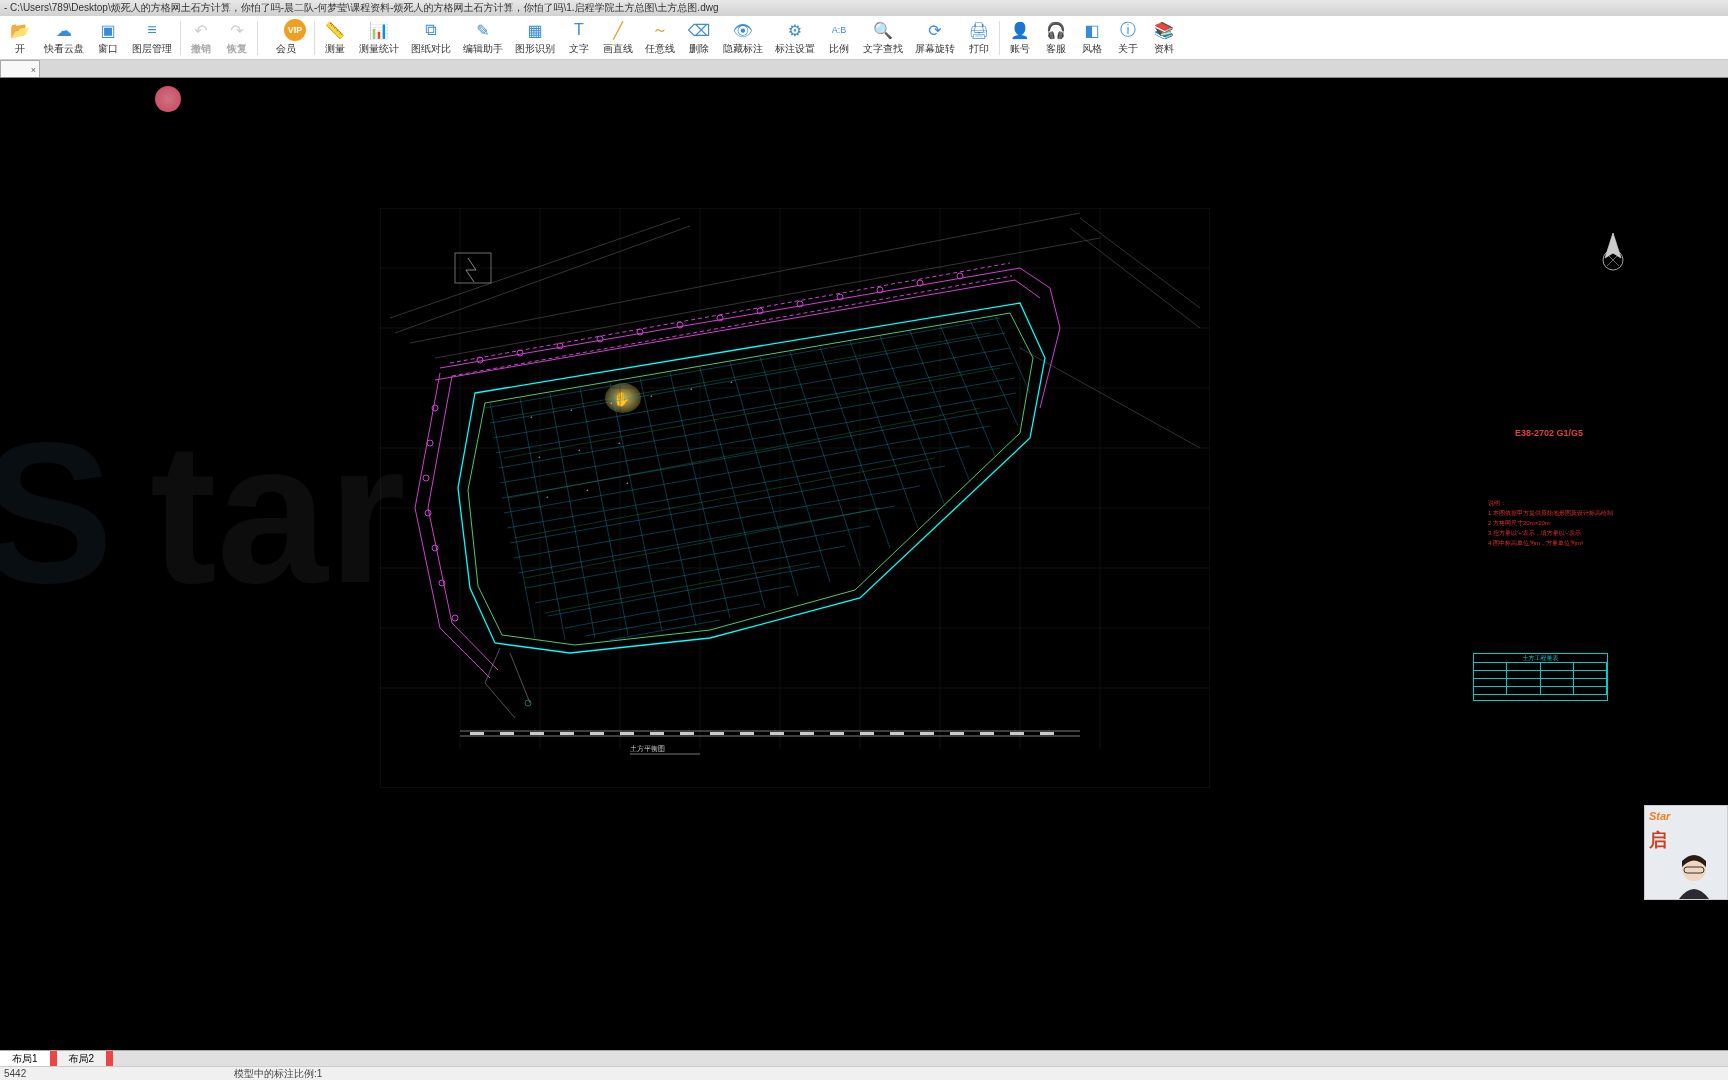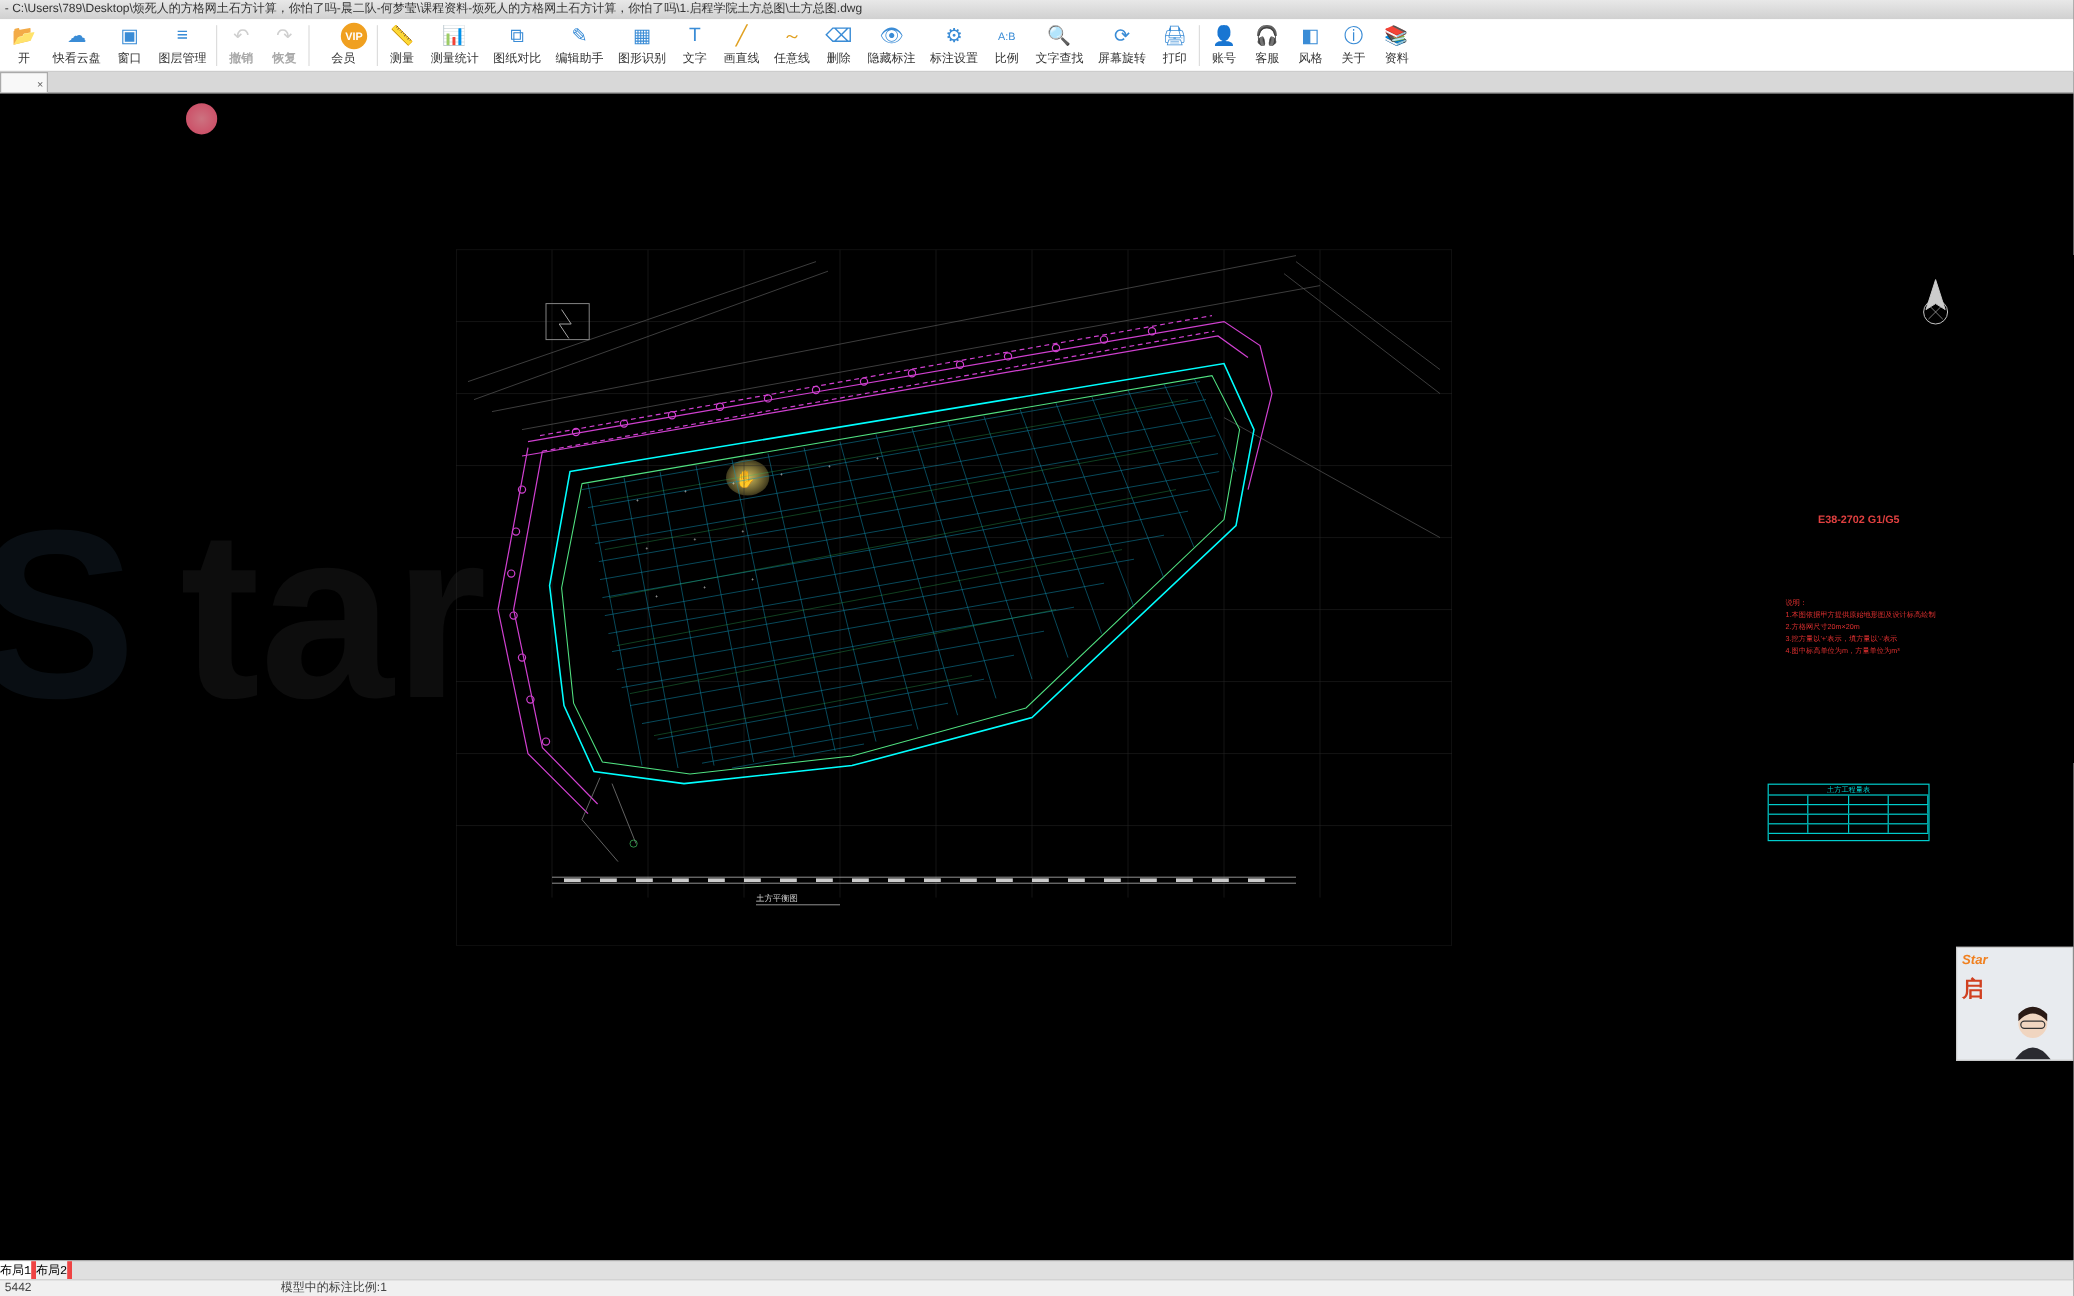--- a/index.html
+++ b/index.html
@@ -31,27 +31,27 @@
 .yellow-glow { position: absolute; left: 605px; top: 305px; width: 36px; height: 30px; border-radius: 50%; background: radial-gradient(#d4c060, rgba(180,150,40,0)); }
 .hand-cursor { position: absolute; left: 613px; top: 313px; font-size: 14px; color: #fff; }
 
 .compass { position: absolute; right: 95px; top: 150px; width: 40px; height: 50px; }
 .legend-table { position: absolute; right: 120px; top: 575px; width: 135px; height: 48px; border: 1px solid #0cc; }
 .legend-table .row { height: 8px; border-bottom: 1px solid #0cc; display: flex; }
 .legend-table .cell { flex: 1; border-right: 1px solid #0cc; }
 .red-notes { position: absolute; right: 90px; top: 420px; width: 150px; height: 140px; }
 .red-notes div { font-size: 6px; color: #e03030; line-height: 10px; }
 
-.webcam { position: absolute; right: 0; bottom: 166px; width: 98px; height: 95px; background: #e8ebef; border: 1px solid #ccc; }
+.webcam { position: absolute; right: 0; bottom: 150px; width: 84px; height: 95px; background: #e8ebef; border: 1px solid #ccc; }
 .webcam-logo { font-size: 11px; color: #f08020; font-style: italic; font-weight: bold; padding: 4px; }
 .webcam-text { font-size: 18px; color: #d04020; font-weight: bold; padding: 2px 4px; }
 .webcam-face { position: absolute; bottom: 0; right: 8px; width: 50px; height: 50px; }
 
 .layout-tabs { position: absolute; bottom: 14px; left: 0; height: 16px; display: flex; background: #e0e0e0; width: 100%; border-top: 1px solid #aaa; }
-.layout-tabs .ltab { font-size: 10px; padding: 1px 0; border-right: 4px solid #ef4444; background: #f0f0f0; font-family: Liberation Mono, monospace; }
+.layout-tabs .ltab { font-size: 10px; padding: 1px 12px; border-right: 7px solid #ef4444; background: #f0f0f0; }
 .layout-tabs .ltab.active { background: #fff; }
 
 .statusbar { position: absolute; bottom: 0; left: 0; width: 100%; height: 14px; background: #f0f0f0; border-top: 1px solid #ccc; font-size: 10px; line-height: 14px; padding: 0 4px; color: #444; display: flex; }
 .statusbar .s1 { width: 230px; }
 
 svg { display: block; }
 </style>
 </head>
 <body>
 

